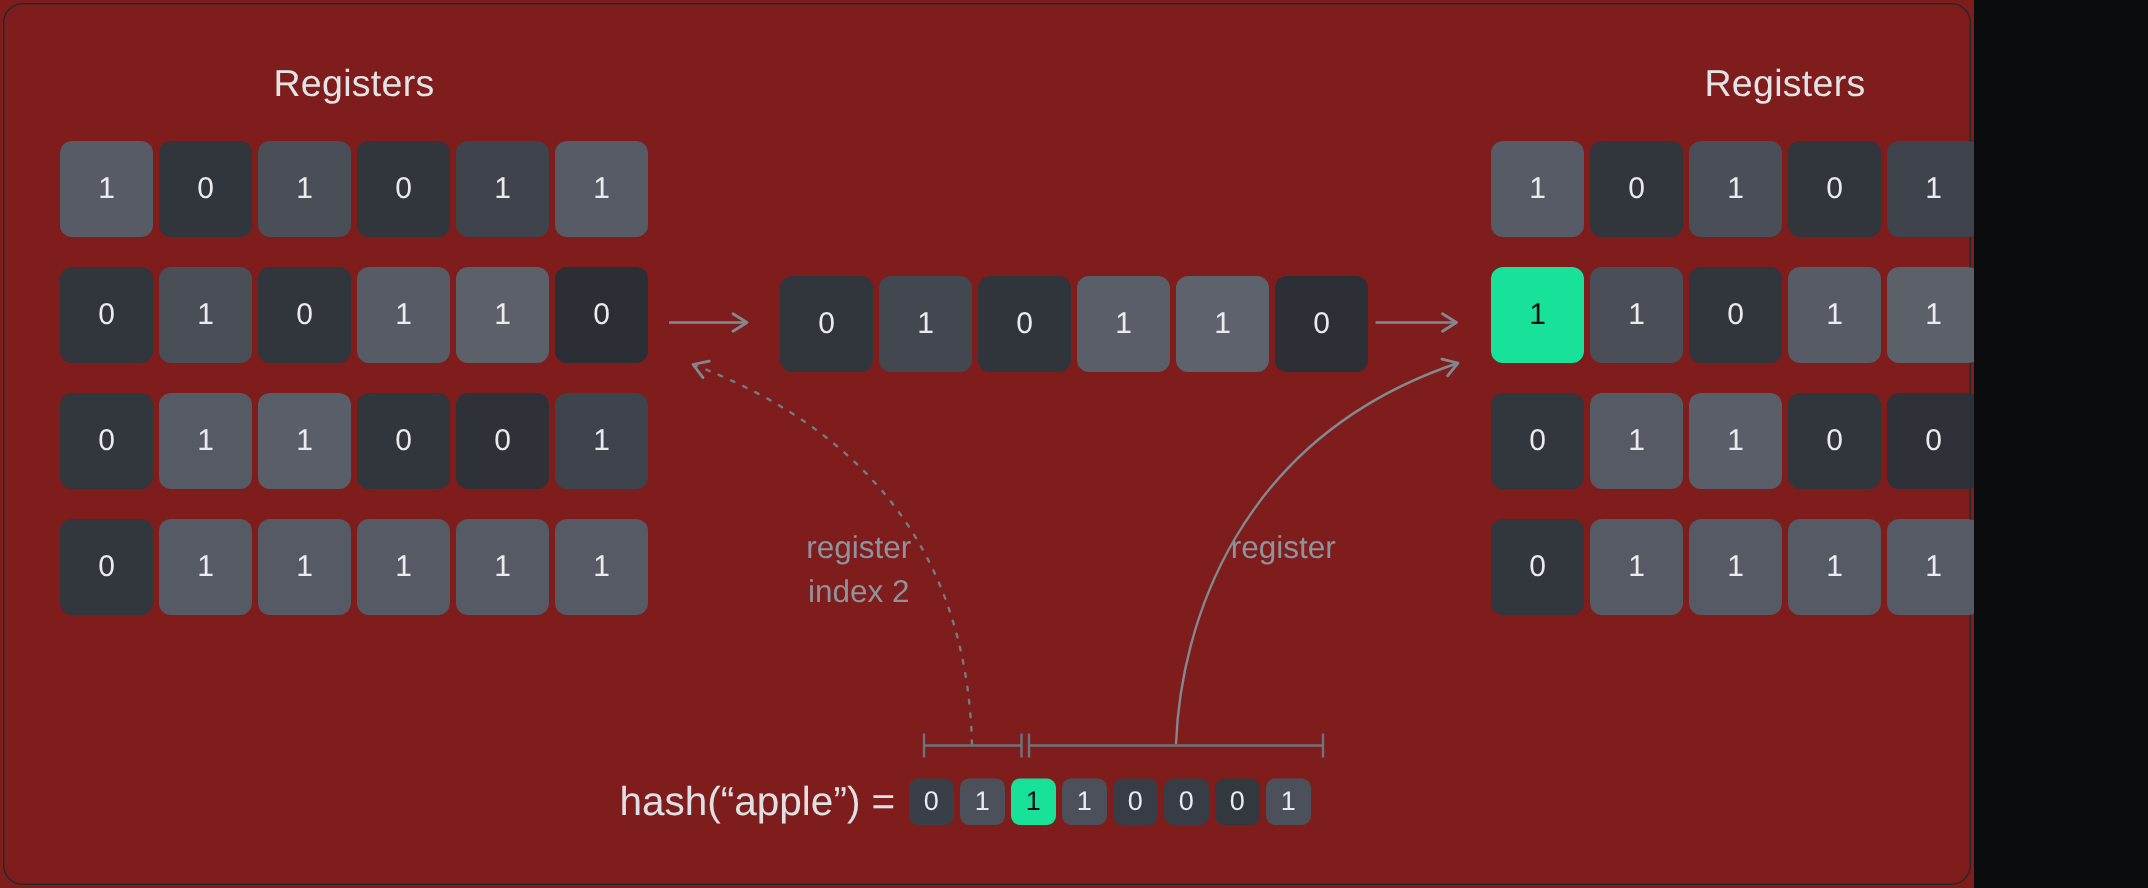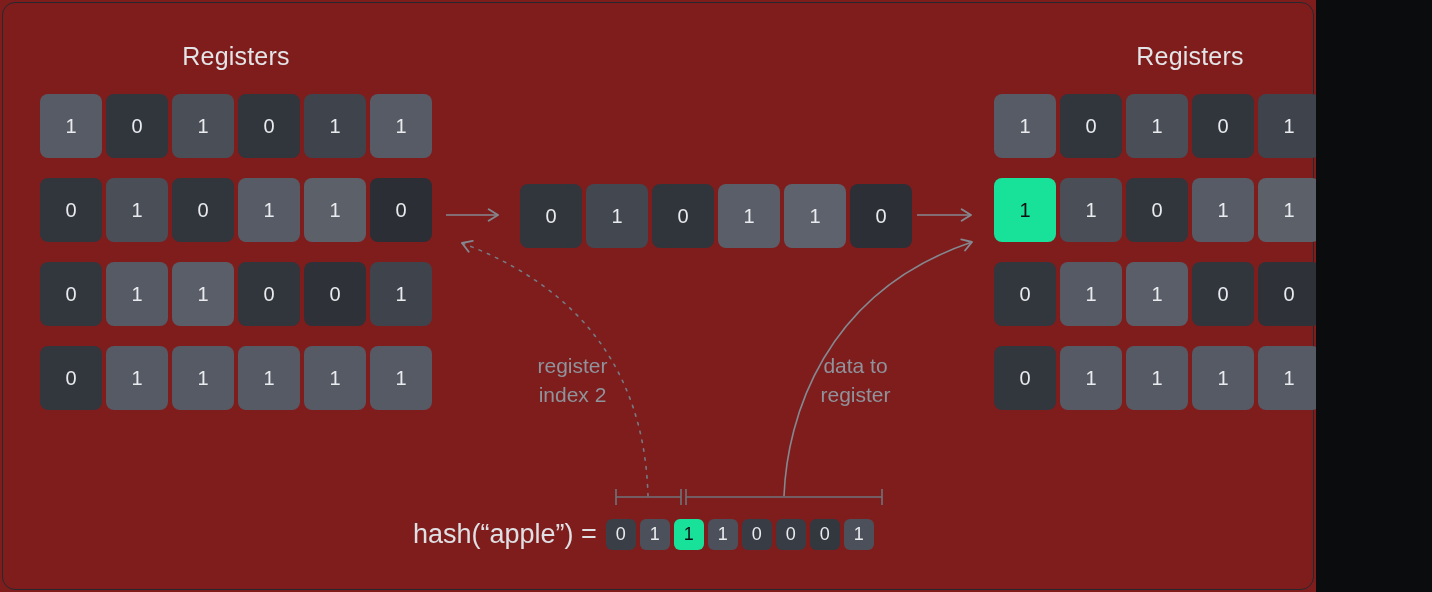--- a/index.html
+++ b/index.html
@@ -95,21 +95,20 @@
     <div class="cell" style="background: rgb(86, 90, 100);">1</div>
     <div class="cell" style="background: rgb(86, 90, 100);">1</div>
     <div class="cell" style="background: rgb(86, 90, 100);">1</div>
   </div>
 
   <div class="note" id="note-register">
     <div>register</div>
     <div>index 2</div>
   </div>
   <div class="note" id="note-data">
-    <div>data to</div>
     <div>register</div>
   </div>
 
   <div id="hash-row">
     <div id="hash-label">hash(“apple”) =</div>
     <div id="hash-bits">
       <div class="bit" style="background: rgb(58, 62, 70);">0</div>
       <div class="bit" style="background: rgb(76, 80, 90);">1</div>
       <div class="bit" style="background: rgb(24, 226, 154); color: rgb(13, 15, 19);">1</div>
       <div class="bit" style="background: rgb(76, 80, 90);">1</div>

